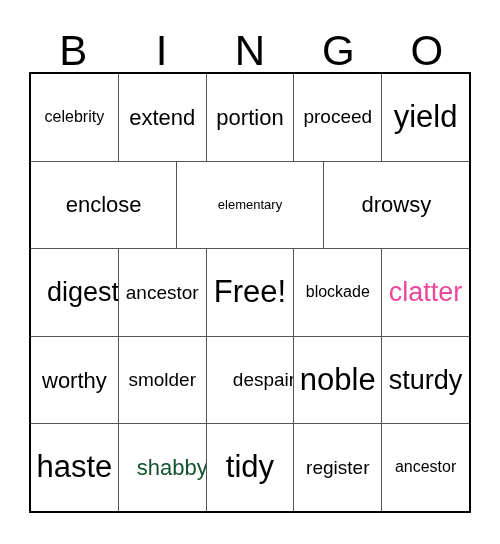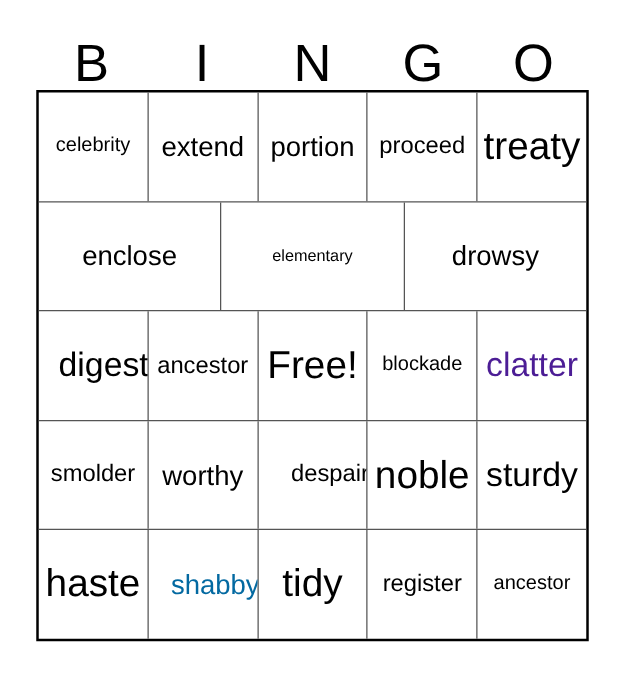--- a/index.html
+++ b/index.html
@@ -117,21 +117,21 @@
       <div class="grid-cell" style="border-right-color: rgb(85, 85, 85);">
           <span class="cell-text fs-l" style="color: rgb(0, 0, 0);">extend</span>
         </div>
       <div class="grid-cell" style="border-right-color: rgb(85, 85, 85);">
           <span class="cell-text fs-l" style="color: rgb(0, 0, 0);">portion</span>
         </div>
       <div class="grid-cell" style="border-right-color: rgb(85, 85, 85);">
           <span class="cell-text fs-m" style="color: rgb(0, 0, 0);">proceed</span>
         </div>
       <div class="grid-cell" style="border-right-color: rgb(85, 85, 85);">
-          <span class="cell-text fs-xxl" style="color: rgb(0, 0, 0);">treaty</span>
+          <span class="cell-text fs-xxl" style="color: rgb(0, 0, 0);">yield</span>
         </div>
     </div>
 
     <div class="grid-row" style="border-bottom-color: rgb(85, 85, 85);">
       <div class="grid-cell" style="border-right-color: rgb(85, 85, 85);">
           <span class="cell-text fs-l" style="color: rgb(0, 0, 0);">enclose</span>
         </div>
       <div class="grid-cell" style="border-right-color: rgb(85, 85, 85);">
           <span class="cell-text fs-xs" style="color: rgb(0, 0, 0);">elementary</span>
         </div>
@@ -147,48 +147,48 @@
       <div class="grid-cell" style="border-right-color: rgb(85, 85, 85);">
           <span class="cell-text fs-m" style="color: rgb(0, 0, 0);">ancestor</span>
         </div>
       <div class="grid-cell" style="border-right-color: rgb(85, 85, 85);">
           <span class="cell-text fs-xxl" style="color: rgb(0, 0, 0);">Free!</span>
         </div>
       <div class="grid-cell" style="border-right-color: rgb(85, 85, 85);">
           <span class="cell-text fs-s" style="color: rgb(0, 0, 0);">blockade</span>
         </div>
       <div class="grid-cell" style="border-right-color: rgb(85, 85, 85);">
-          <span class="cell-text fs-xl" style="color: #4c1d95;">clatter</span>
-        </div>
-    </div>
-
-    <div class="grid-row" style="border-bottom-color: rgb(85, 85, 85);">
+          <span class="cell-text fs-xl" style="color: #ec4899;">clatter</span>
+        </div>
+    </div>
+
+    <div class="grid-row" style="border-bottom-color: rgb(85, 85, 85);">
+      <div class="grid-cell" style="border-right-color: rgb(85, 85, 85);">
+          <span class="cell-text fs-l" style="color: rgb(0, 0, 0);">worthy</span>
+        </div>
       <div class="grid-cell" style="border-right-color: rgb(85, 85, 85);">
           <span class="cell-text fs-m" style="color: rgb(0, 0, 0);">smolder</span>
         </div>
       <div class="grid-cell" style="border-right-color: rgb(85, 85, 85);">
-          <span class="cell-text fs-l" style="color: rgb(0, 0, 0);">worthy</span>
-        </div>
-      <div class="grid-cell" style="border-right-color: rgb(85, 85, 85);">
           <span class="cell-text fs-m" style="color: rgb(0, 0, 0); margin-left: 28px;">despair</span>
         </div>
       <div class="grid-cell" style="border-right-color: rgb(85, 85, 85);">
           <span class="cell-text fs-xxl" style="color: rgb(0, 0, 0);">noble</span>
         </div>
       <div class="grid-cell" style="border-right-color: rgb(85, 85, 85);">
           <span class="cell-text fs-xl" style="color: rgb(0, 0, 0);">sturdy</span>
         </div>
     </div>
 
     <div class="grid-row" style="border-bottom-color: rgb(85, 85, 85);">
       <div class="grid-cell" style="border-right-color: rgb(85, 85, 85);">
           <span class="cell-text fs-xxl" style="color: rgb(0, 0, 0);">haste</span>
         </div>
       <div class="grid-cell" style="border-right-color: rgb(85, 85, 85);">
-          <span class="cell-text fs-l" style="color: #0369a1; margin-left: 20px;">shabby</span>
+          <span class="cell-text fs-l" style="color: #14532d; margin-left: 20px;">shabby</span>
         </div>
       <div class="grid-cell" style="border-right-color: rgb(85, 85, 85);">
           <span class="cell-text fs-xxl" style="color: rgb(0, 0, 0);">tidy</span>
         </div>
       <div class="grid-cell" style="border-right-color: rgb(85, 85, 85);">
           <span class="cell-text fs-m" style="color: rgb(0, 0, 0);">register</span>
         </div>
       <div class="grid-cell" style="border-right-color: rgb(85, 85, 85);">
           <span class="cell-text fs-s" style="color: rgb(0, 0, 0);">ancestor</span>
         </div>

